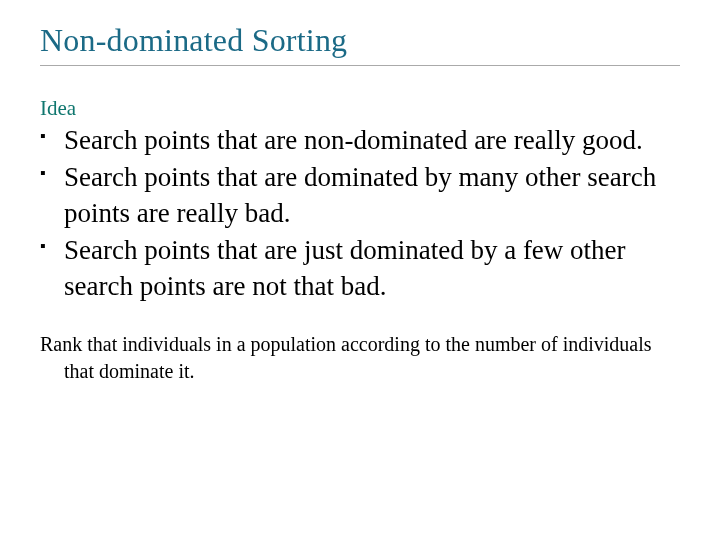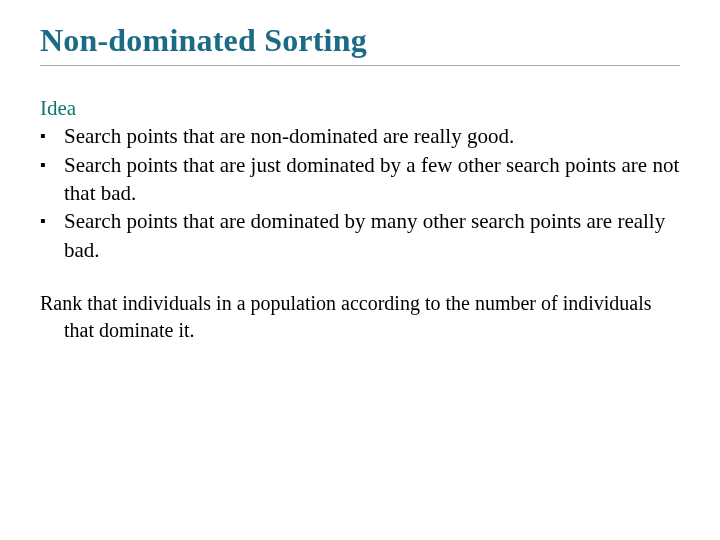--- a/index.html
+++ b/index.html
@@ -13,21 +13,21 @@
   }
   .slide {
     box-sizing: border-box;
     padding: 22px 40px 0 40px;
     width: 720px;
     height: 540px;
   }
   .title {
     font-size: 32px;
     color: #1b6a86;
-    font-weight: 700;
+    font-weight: 400;
     margin: 0 0 6px 0;
     letter-spacing: 0.2px;
   }
   .hr {
     border: none;
     border-top: 1px solid #aaaaaa;
     margin: 4px 0 28px 0;
   }
   .section-label {
     color: #0f766e;
@@ -35,21 +35,21 @@
     margin: 0;
     line-height: 1.35;
   }
   ul.bullets {
     list-style: none;
     margin: 0 0 26px 0;
     padding: 0 0 0 24px;
   }
   ul.bullets li {
     position: relative;
-    font-size: 21px;
+    font-size: 27px;
     line-height: 1.35;
     margin: 0;
     color: #000;
   }
   ul.bullets li::before {
     content: "\25AA";
     position: absolute;
     left: -24px;
     top: 0;
     font-size: 16px;
@@ -71,20 +71,20 @@
 <div class="slide">
 
   <h1 class="title">Non-dominated Sorting</h1>
 
   <hr class="hr">
 
   <p class="section-label">Idea</p>
 
   <ul class="bullets">
     <li>Search points that are non-dominated are really good.</li>
+    <li>Search points that are dominated by many other search points are really bad.</li>
     <li>Search points that are just dominated by a few other search points are not that bad.</li>
-    <li>Search points that are dominated by many other search points are really bad.</li>
   </ul>
 
 
   <p class="proc-text">Rank that individuals in a population according to the number of individuals that dominate it.</p>
 
 </div>
 
 </body></html>

